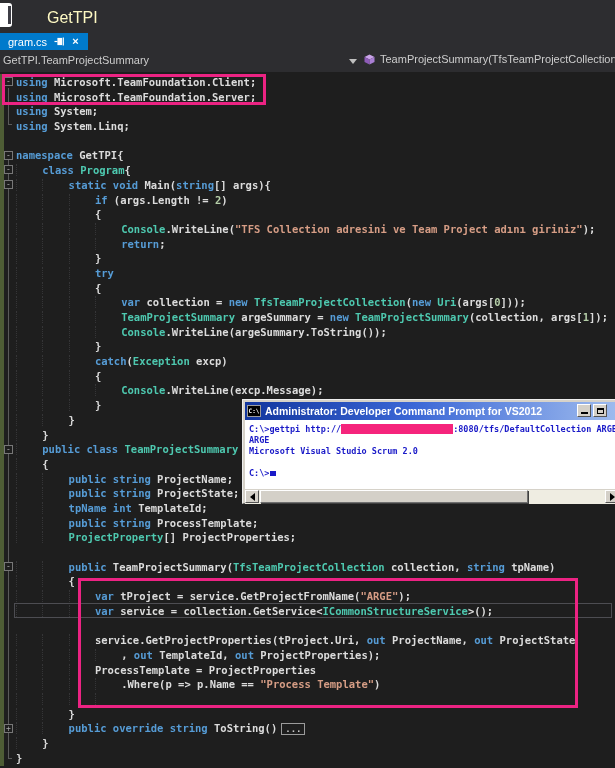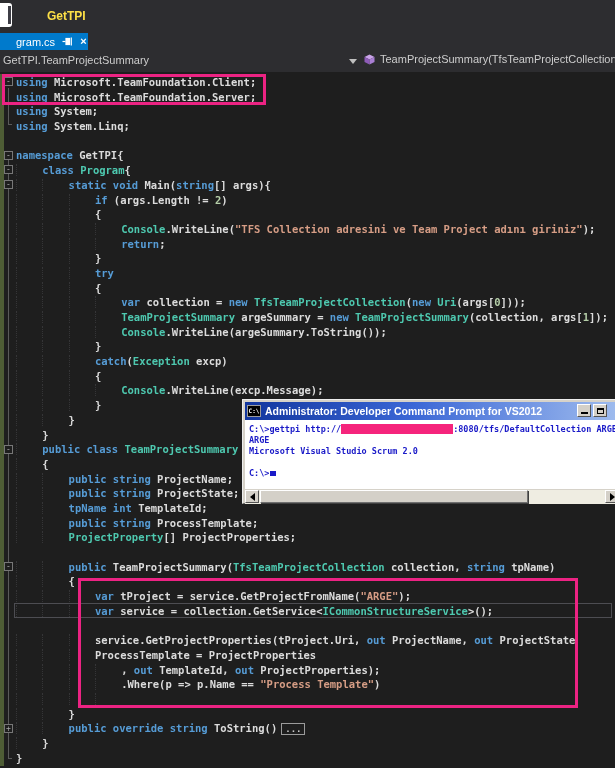--- a/index.html
+++ b/index.html
@@ -3,26 +3,26 @@
 <meta charset="utf-8">
 <style>
   html,body{margin:0;padding:0}
   body{width:615px;height:768px;position:relative;overflow:hidden;background:#1E1E1E;
        font-family:"Liberation Sans",sans-serif}
 
   
   .titlebar{position:absolute;left:0;top:0;width:615px;height:33px;background:#2D2D30}
   .app-icon{position:absolute;left:-6px;top:3px;width:18px;height:24px;background:#FFF;border-radius:0 3px 3px 0}
   .app-icon i{position:absolute;right:1px;top:3px;width:3px;height:18px;background:#3E3E46;display:block}
-  .win-title{position:absolute;left:47px;top:9px;font-size:12px;font-weight:bold;color:#fde047}
+  .win-title{position:absolute;left:47px;top:9px;font-size:16px;font-weight:normal;color:#fef9c3}
 
   .tabstrip{position:absolute;left:0;top:33px;width:615px;height:17px;background:#2D2D30}
   .tab{position:absolute;left:0;top:0;width:88px;height:17px;background:#007ACC;color:#FFF;
        display:flex;align-items:center;font-size:11px}
-  .tab .lbl{margin-left:16px;white-space:nowrap}
+  .tab .lbl{margin-left:8px;white-space:nowrap}
   .tab .pin{margin-left:7px;display:flex;align-items:center}
   .tab .cls{margin-left:7px;font-size:11px;line-height:11px;font-weight:bold}
 
   .navbar{position:absolute;left:0;top:50px;width:615px;height:22px;background:#2D2D30;color:#CDCDCD;font-size:11px}
   .nav-left{position:absolute;left:3px;top:4px;white-space:nowrap}
   .nav-arrow{position:absolute;left:349px;top:9px;width:0;height:0;
              border-left:4px solid transparent;border-right:4px solid transparent;border-top:5px solid #BFBFBF}
   .nav-right{position:absolute;left:364px;top:3px;display:flex;align-items:center;gap:5px;white-space:nowrap}
 
   
@@ -161,22 +161,22 @@
       <div class="cl"><span class="ig">    </span><span class="ig">    </span><span class="tk-k">tpName int </span><span class="tk-p">TemplateId;</span></div>
       <div class="cl"><span class="ig">    </span><span class="ig">    </span><span class="tk-k">public string </span><span class="tk-p">ProcessTemplate;</span></div>
       <div class="cl"><span class="ig">    </span><span class="ig">    </span><span class="tk-t">ProjectProperty</span><span class="tk-p">[] ProjectProperties;</span></div>
       <div class="cl"></div>
       <div class="cl"><span class="ig">    </span><span class="ig">    </span><span class="tk-k">public </span><span class="tk-p">TeamProjectSummary(</span><span class="tk-t">TfsTeamProjectCollection</span><span class="tk-p"> collection, </span><span class="tk-k">string </span><span class="tk-p">tpName)</span></div>
       <div class="cl"><span class="ig">    </span><span class="ig">    </span><span class="tk-p">{</span></div>
       <div class="cl"><span class="ig">    </span><span class="ig">    </span><span class="ig">    </span><span class="tk-k">var </span><span class="tk-p">tProject = service.GetProjectFromName(</span><span class="tk-s">"ARGE"</span><span class="tk-p">);</span></div>
       <div class="cl"><span class="ig">    </span><span class="ig">    </span><span class="ig">    </span><span class="tk-k">var </span><span class="tk-p">service = collection.GetService&lt;</span><span class="tk-t">ICommonStructureService</span><span class="tk-p">&gt;();</span></div>
       <div class="cl"></div>
       <div class="cl"><span class="ig">    </span><span class="ig">    </span><span class="ig">    </span><span class="tk-p">service.GetProjectProperties(tProject.Uri, </span><span class="tk-k">out </span><span class="tk-p">ProjectName, </span><span class="tk-k">out </span><span class="tk-p">ProjectState</span></div>
+      <div class="cl"><span class="ig">    </span><span class="ig">    </span><span class="ig">    </span><span class="ig">    </span><span class="tk-p">, </span><span class="tk-k">out </span><span class="tk-p">TemplateId, </span><span class="tk-k">out </span><span class="tk-p">ProjectProperties);</span></div>
       <div class="cl"><span class="ig">    </span><span class="ig">    </span><span class="ig">    </span><span class="tk-p">ProcessTemplate = ProjectProperties</span></div>
-      <div class="cl"><span class="ig">    </span><span class="ig">    </span><span class="ig">    </span><span class="ig">    </span><span class="tk-p">, </span><span class="tk-k">out </span><span class="tk-p">TemplateId, </span><span class="tk-k">out </span><span class="tk-p">ProjectProperties);</span></div>
       <div class="cl"><span class="ig">    </span><span class="ig">    </span><span class="ig">    </span><span class="ig">    </span><span class="tk-p">.Where(p =&gt; p.Name == </span><span class="tk-s">"Process Template"</span><span class="tk-p">)</span></div>
       <div class="cl"><span class="ig">    </span><span class="ig">    </span><span class="ig">    </span><span class="ig">    </span></div>
       <div class="cl"><span class="ig">    </span><span class="ig">    </span><span class="tk-p">}</span></div>
       <div class="cl"><span class="ig">    </span><span class="ig">    </span><span class="tk-k">public override string </span><span class="tk-p">ToString()</span><span class="tk-box">...</span></div>
       <div class="cl"><span class="ig">    </span><span class="tk-p">}</span></div>
       <div class="cl"><span class="tk-p">}</span></div>
     </div>
   <div class="ann ann-usings"></div>
   <div class="ann ann-ctor"></div>
 </div>

